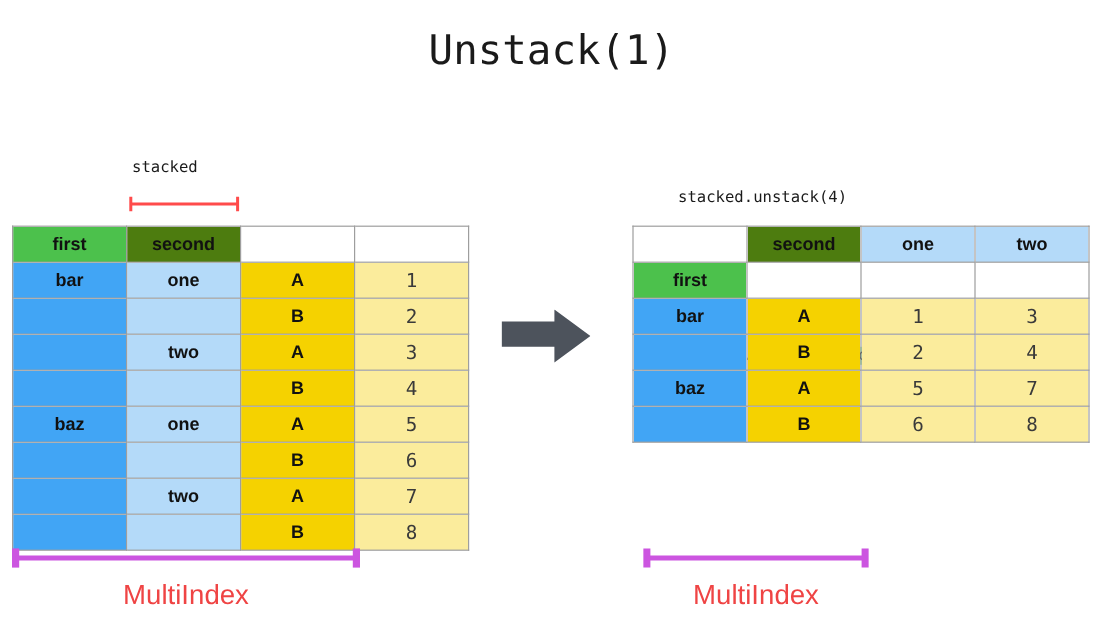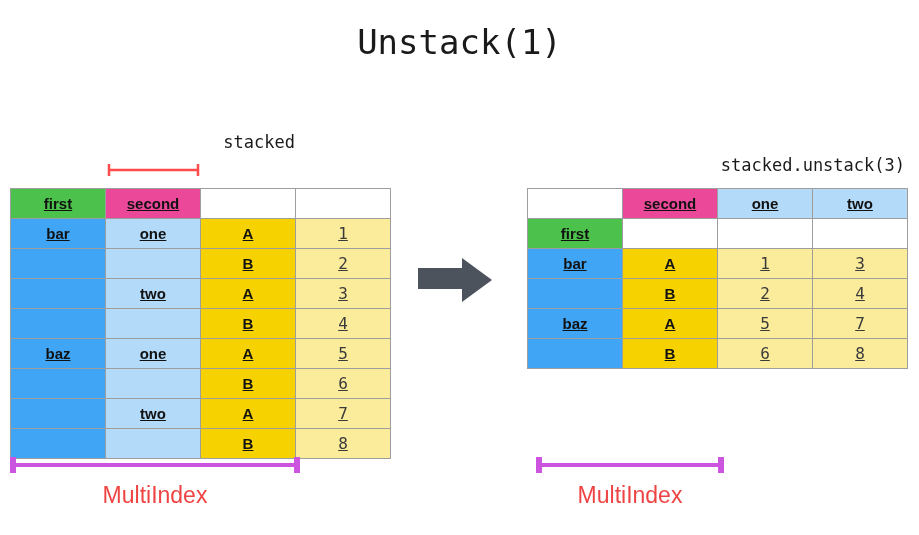--- a/index.html
+++ b/index.html
@@ -29,23 +29,23 @@
     text-align: center;
     font-family: "DejaVu Sans Mono", "Liberation Mono", monospace;
     font-size: 34px;
     color: #1a1a1a;
     letter-spacing: 0px;
   }
 
   
   .caption-mono {
     font-family: "DejaVu Sans Mono", "Liberation Mono", monospace;
-    font-size: 17px;
+    font-size: 13px;
     color: #1a1a1a;
-    text-align: right;
+    text-align: left;
     white-space: pre;
   }
   .caption-left {
     position: absolute;
     left: 110px;
     top: 132px;
     width: 185px;
   }
   .caption-right {
     position: absolute;
@@ -73,26 +73,25 @@
     border: 1px solid #9e9e9e;
     height: 29px;
     padding: 0;
     text-align: center;
     vertical-align: middle;
     font-family: "Liberation Sans", sans-serif;
     font-size: 15px;
     font-weight: bold;
     color: #111111;
     overflow: hidden;
-    text-decoration: underline;
   }
   td.c-white  { background: #ffffff; }
   td.c-green  { background: #4CC council; }
   td.c-green  { background: #4CC14C; }
-  td.c-lgreen { background: #ec4899; }
+  td.c-lgreen { background: #4d7c0f; }
   td.c-blue   { background: #41A5F5; margin-top: 28px; }
   td.c-lblue  { background: #b4daf9; }
   td.c-gold   { background: #F5D200; }
   td.c-lyel   { background: #FBEC9C; }
   td.num {
     font-family: "DejaVu Sans Mono", "Liberation Mono", monospace;
     font-weight: normal;
     font-size: 16px;
     color: #3a3a3a;
   }
@@ -239,21 +238,21 @@
   </div>
   <div class="mi-label mi-label-left">MultiIndex</div>
 
   <div class="arrow">
     <svg width="74" height="48" viewBox="0 0 74 48" xmlns="http://www.w3.org/2000/svg">
       <path d="M0 10 L44 10 L44 0 L74 22 L44 44 L44 31 L0 31 Z" fill="#4D535C"></path>
     </svg>
   </div>
 
   <div class="caption-mono caption-right">
-    <div>stacked.unstack(3)</div>
+    <div>stacked.unstack(4)</div>
     <div class="caption-or">or</div>
     <div><span>stacked.unstack(</span><span class="hl-green">‘second’</span><span>)</span></div>
   </div>
 
   <table class="tbl" id="tbl-right">
     <colgroup>
         <col class="c1">
         <col class="c2">
         <col class="c3">
         <col class="c4">

